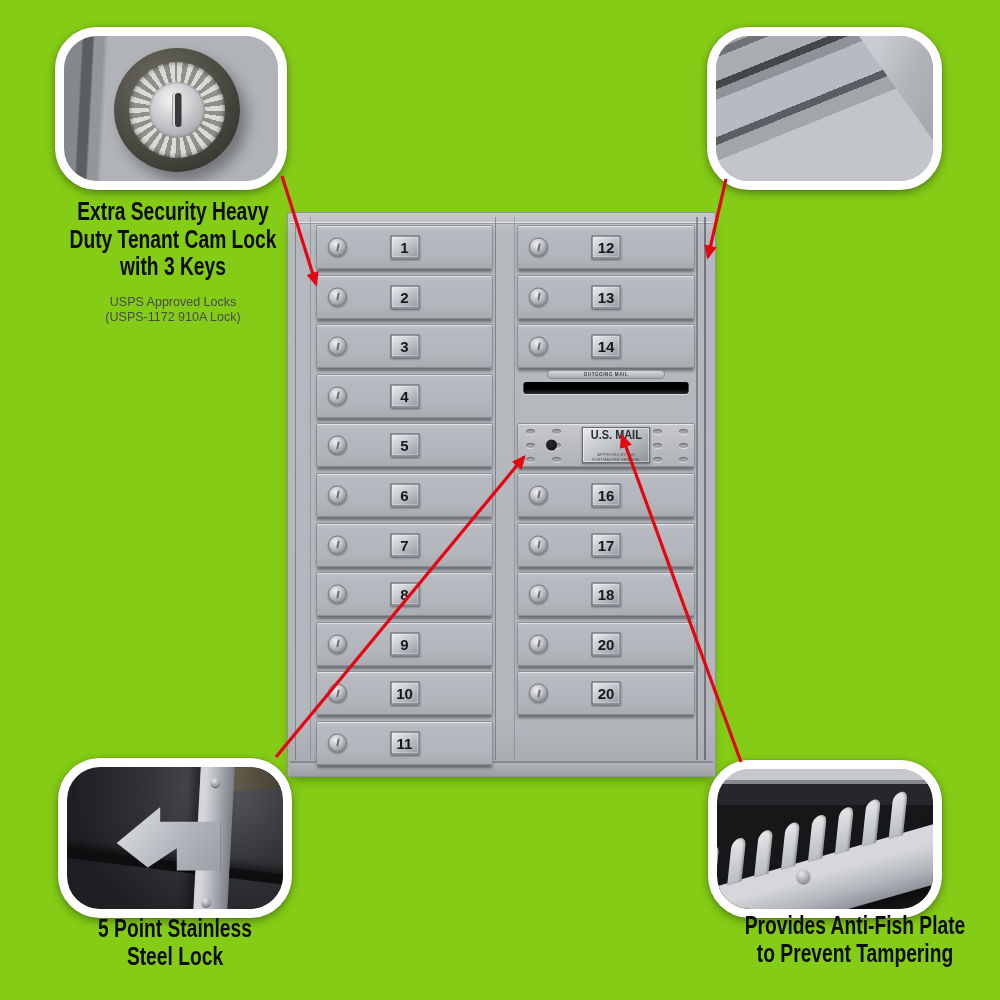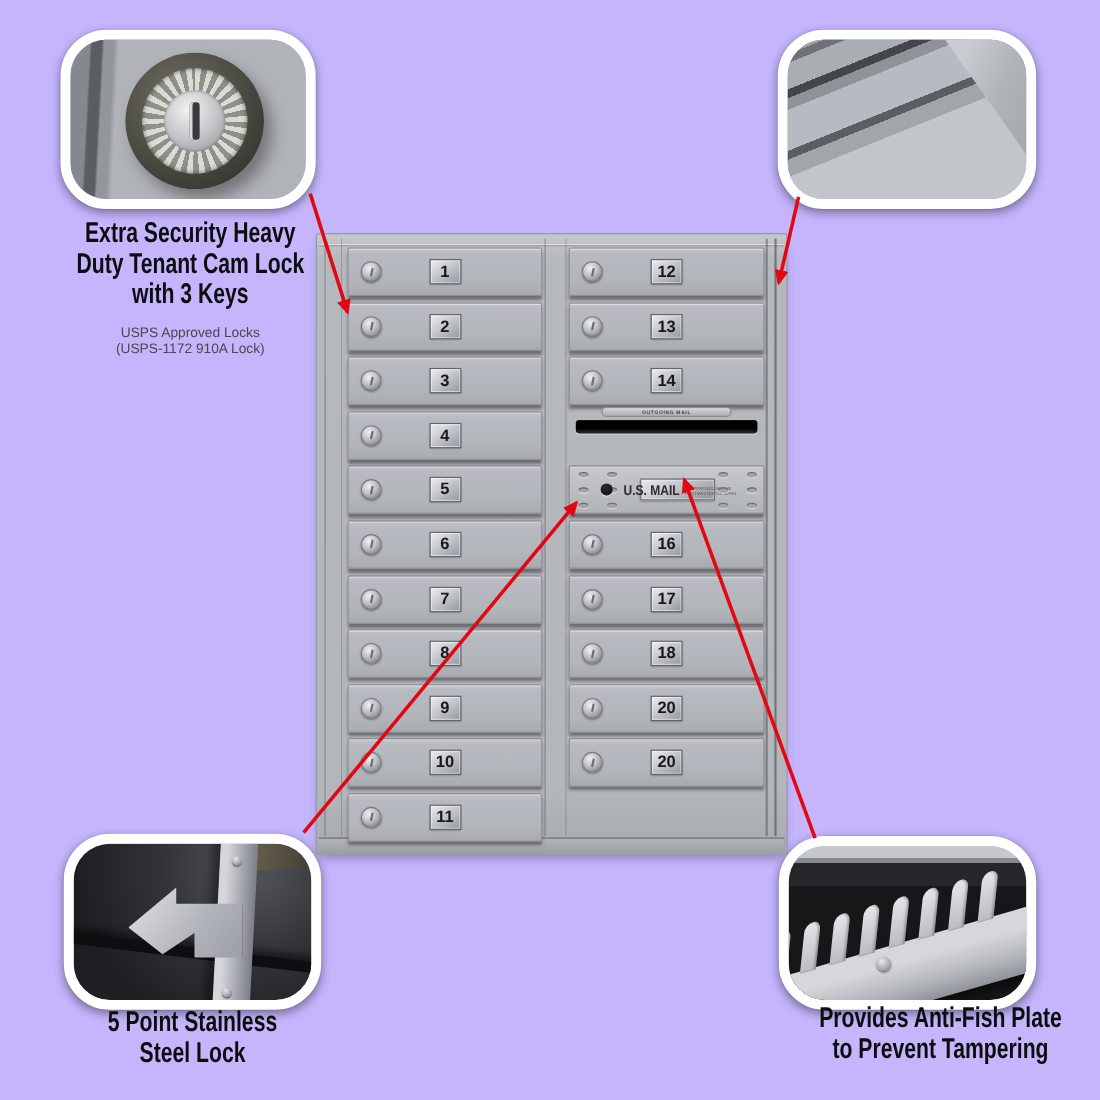--- a/index.html
+++ b/index.html
@@ -1,17 +1,17 @@
 <!DOCTYPE html>
 <html><head>
 <meta charset="utf-8">
 <style>
   html,body{margin:0;padding:0;background:#ffffff;}
   .canvas{
-    position:relative;width:1000px;height:1000px;background:#c4b5fd;overflow:hidden;
+    position:relative;width:1000px;height:1000px;background:#84cc16;overflow:hidden;
     font-family:"Liberation Sans",sans-serif;
   }
   
   .inset{
     position:absolute;box-sizing:border-box;border:9px solid #ffffff;border-radius:42px;
     box-shadow:0 3px 9px rgba(0,0,0,.38), 0 0 0 1px rgba(0,0,0,.05);
     overflow:hidden;background:#b3b6bb;
   }
   .inset-art{position:absolute;inset:0;border-radius:32px;overflow:hidden;}
   
@@ -99,24 +99,24 @@
   
   .usmail{position:relative;height:44px;margin-bottom:5.6px;box-sizing:border-box;border-radius:2px;
     background:linear-gradient(180deg,#c6c8cc,#b0b3b8);border:1px solid #8b8e93;
     box-shadow:0 4px 3px -1px rgba(35,37,41,.5), inset 0 1px 0 rgba(255,255,255,.55);}
   .dimples{position:absolute;top:5px;display:grid;grid-template-columns:9px 9px;grid-auto-rows:5px;column-gap:17px;row-gap:9px;}
   .dimples.dl{left:8px;}
   .dimples.dr{right:6px;}
   .dimple{width:9px;height:5px;border-radius:50%;background:#a2a5aa;box-shadow:inset 0 1px 1px rgba(0,0,0,.4), 0 1px 0 rgba(255,255,255,.5);}
   .keyhole{position:absolute;left:28px;top:50%;transform:translateY(-50%);width:11px;height:11px;border-radius:50%;
     background:radial-gradient(circle at 40% 35%,#2b2b2d,#0c0c0d);box-shadow:0 1px 1px rgba(255,255,255,.5);}
-  .plaque{position:absolute;left:64px;top:50%;transform:translateY(-50%);width:68px;height:20px;box-sizing:border-box;
+  .plaque{position:absolute;left:64px;top:50%;transform:translateY(-50%);width:68px;height:36px;box-sizing:border-box;
     background:linear-gradient(150deg,#e8eaec,#c2c5c9 45%,#8f9297);border:1px solid #6a6d72;
     box-shadow:0 1px 2px rgba(0,0,0,.45), inset 0 0 0 1px rgba(255,255,255,.45);
-    display:flex;flex-direction:row;align-items:center;justify-content:center;}
+    display:flex;flex-direction:column;align-items:center;justify-content:space-between;}
   .plaque-title{font-weight:bold;font-size:13px;line-height:13px;color:#2a2c2f;transform:scaleX(.84);white-space:nowrap;}
   .plaque-sub{font-size:4px;line-height:5px;color:#55585c;text-align:center;margin-top:2px;white-space:nowrap;}
   
   .arrows{position:absolute;left:0;top:0;pointer-events:none;}
 </style>
 </head>
 <body>
 
 <div class="canvas">
 

